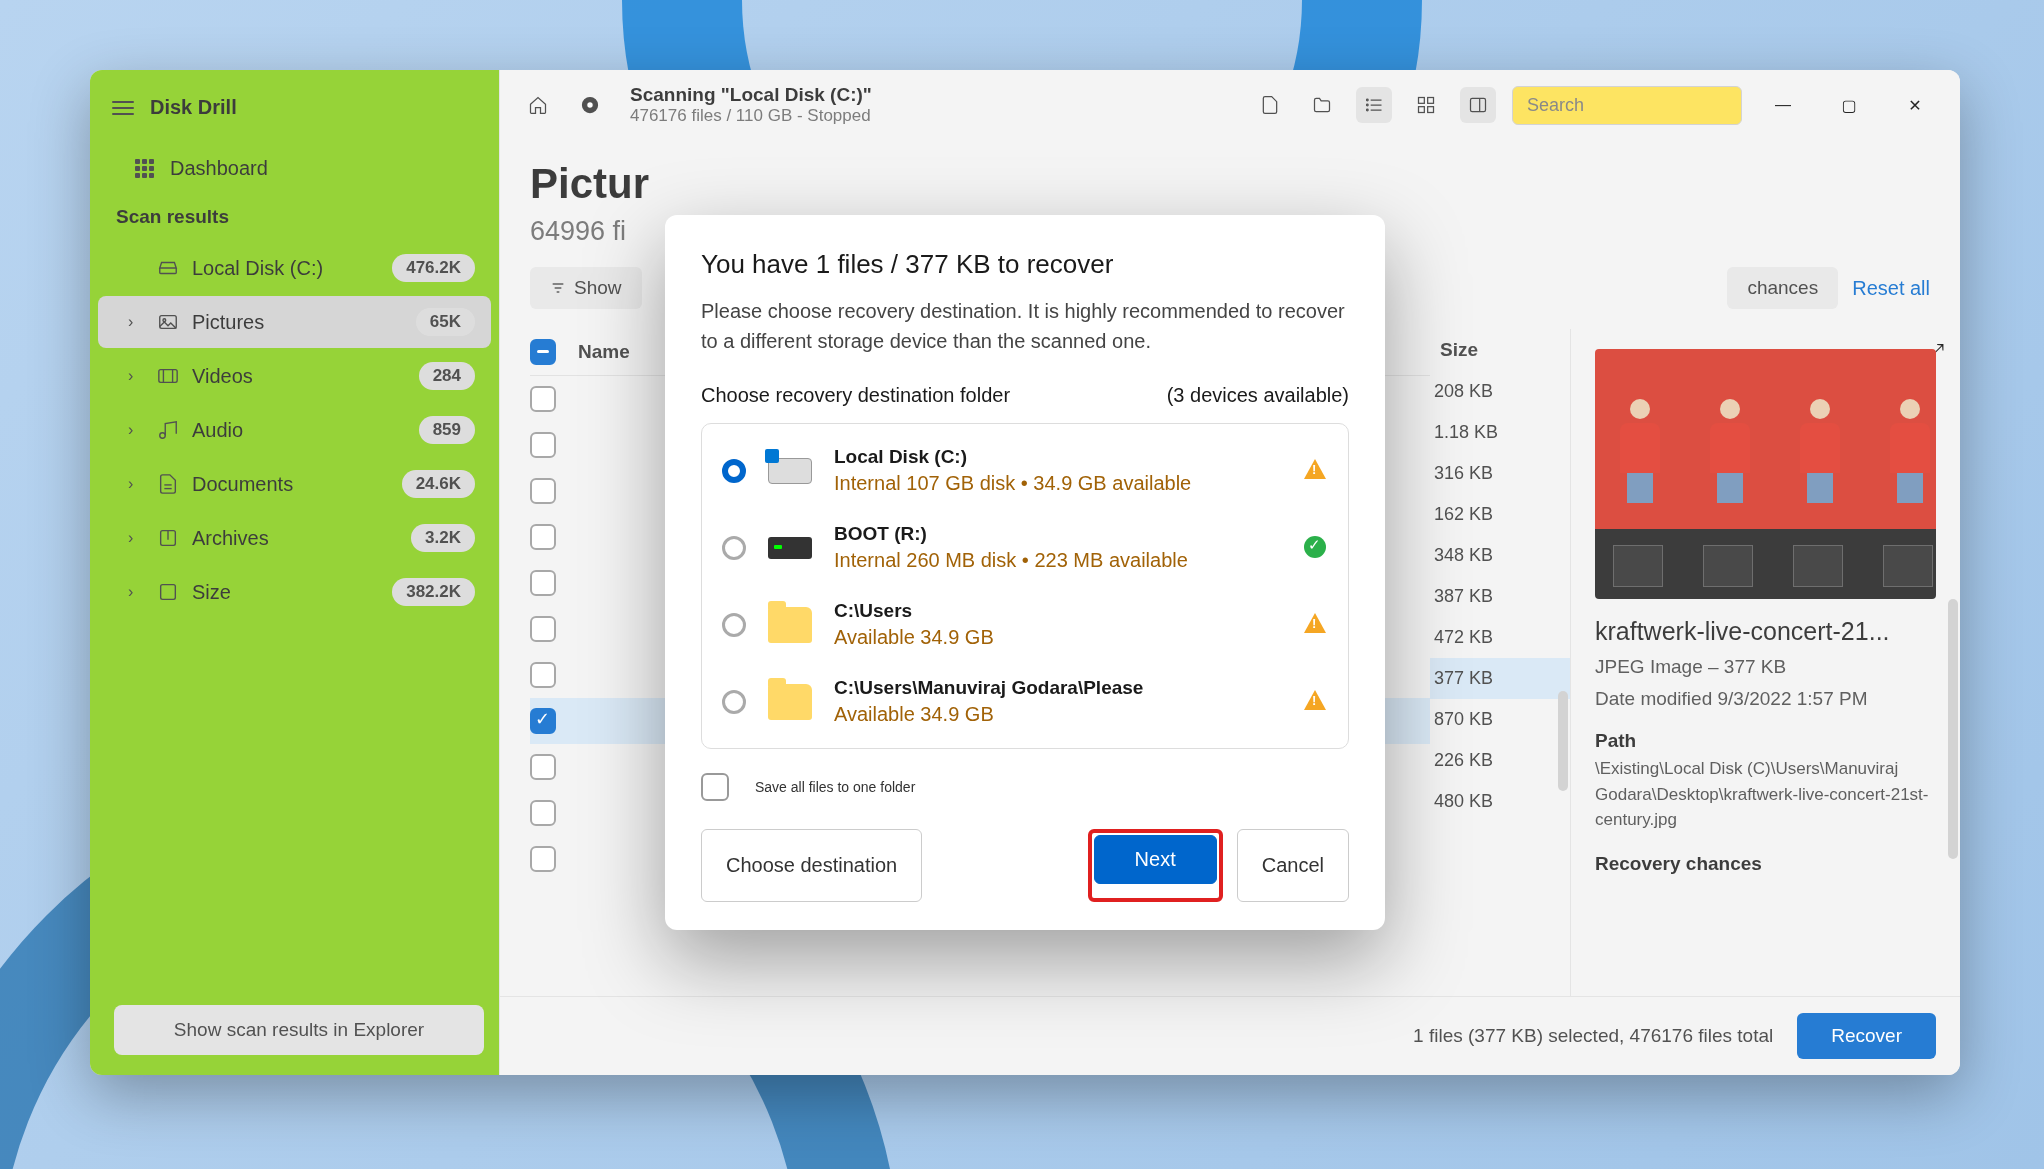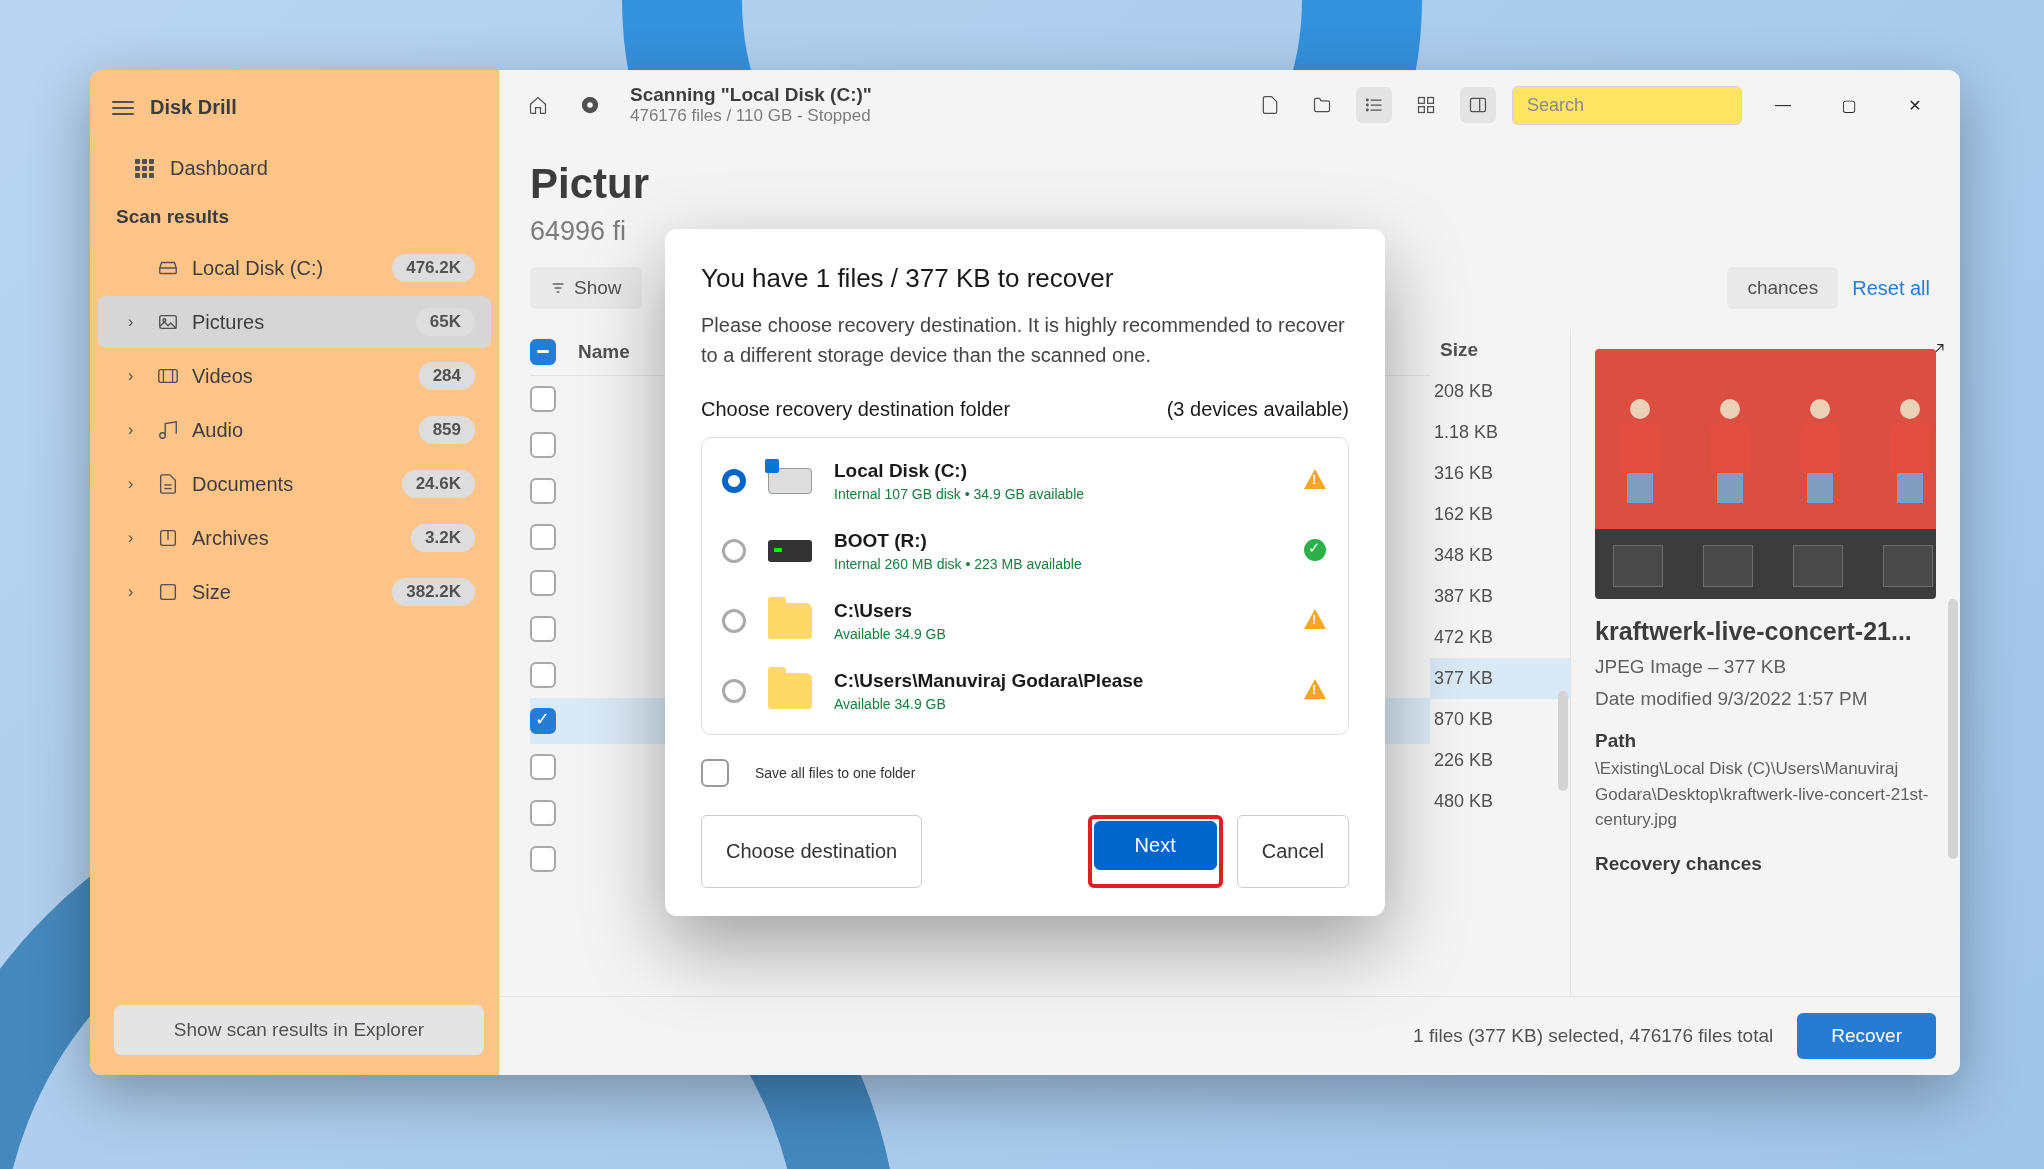--- a/index.html
+++ b/index.html
@@ -1,20 +1,20 @@
 <!DOCTYPE html>
 <html><head>
 <meta charset="utf-8">
 <style>
 *{margin:0;padding:0;box-sizing:border-box;font-family:"Segoe UI",-apple-system,sans-serif}
 body{background:linear-gradient(135deg,#b8d4f0 0%,#a0c4e8 100%);width:2044px;height:1169px;overflow:hidden;position:relative}
 .bg-swirl{position:absolute;width:800px;height:800px;border:120px solid #0078d4;border-radius:50%;top:-400px;left:50%;transform:translateX(-50%);opacity:.7}
 .bg-swirl2{position:absolute;width:1000px;height:1000px;border:100px solid #005a9e;border-radius:50%;bottom:-600px;left:-100px;opacity:.6}
 .window{position:absolute;left:90px;top:70px;width:1870px;height:1005px;background:#f3f3f3;border-radius:12px;box-shadow:0 20px 60px rgba(0,0,0,.3);display:flex;overflow:hidden}
-.sidebar{width:410px;background:#fdba74;padding:20px 0;border-right:1px solid #e0e0e0}
+.sidebar{width:410px;background:#84cc16;padding:20px 0;border-right:1px solid #e0e0e0}
 .app-title{display:flex;align-items:center;gap:16px;padding:6px 22px 24px}
 .hamburger{width:22px;display:flex;flex-direction:column;gap:4px;cursor:pointer}
 .hamburger span{height:2px;background:#333;border-radius:1px}
 .app-name{font-size:20px;font-weight:600;color:#1a1a1a}
 .dashboard-item{display:flex;align-items:center;gap:16px;padding:14px 22px 14px 45px;font-size:20px;color:#1a1a1a;cursor:pointer}
 .grid-icon{display:grid;grid-template-columns:repeat(3,5px);gap:2px}
 .grid-icon span{width:5px;height:5px;background:#333;border-radius:1px}
 .section-label{padding:12px 26px;font-size:19px;font-weight:600;color:#1a1a1a}
 .tree-item{display:flex;align-items:center;padding:12px 16px 12px 30px;font-size:20px;color:#1a1a1a;cursor:pointer;border-radius:8px;margin:2px 8px}
 .tree-item.active{background:#cfcfcf}
@@ -57,21 +57,21 @@
 .file-row.selected{background:#d4e6f5}
 .size-cell{width:120px;color:#333;padding-left:4px}
 .preview-pane{width:390px;padding:20px 24px;border-left:1px solid #e0e0e0;position:relative}
 .expand-icon{position:absolute;top:10px;right:16px;cursor:pointer;font-size:22px}
 .preview-img{width:100%;height:250px;background:linear-gradient(180deg,#d63020 0%,#d63020 72%,#1a1a1a 72%);border-radius:4px;position:relative;overflow:hidden}
 .band-fig{position:absolute;top:50px;width:50px;height:100px}
 .band-fig .head{width:20px;height:20px;background:#e8c9a8;border-radius:50%;margin:0 auto 4px}
 .band-fig .body{width:40px;height:50px;background:#e03020;border-radius:8px 8px 0 0;margin:0 auto}
 .band-fig .legs{width:26px;height:30px;background:#6a8db5;margin:0 auto}
 .podium{position:absolute;bottom:12px;width:50px;height:42px;background:#2a2a2a;border:1px solid #555}
-.preview-title{font-size:25px;font-weight:700;margin-top:18px;color:#1a1a1a;white-space:nowrap;overflow:hidden;text-overflow:ellipsis}
+.preview-title{font-size:25px;font-weight:400;margin-top:18px;color:#1a1a1a;white-space:nowrap;overflow:hidden;text-overflow:ellipsis}
 .preview-meta{font-size:19px;color:#444;margin-top:10px}
 .preview-label{font-size:19px;font-weight:600;margin-top:20px;color:#1a1a1a}
 .preview-text{font-size:17px;color:#444;margin-top:4px;line-height:1.5}
 .footer{display:flex;align-items:center;justify-content:flex-end;padding:16px 24px;gap:24px;border-top:1px solid #e0e0e0;font-size:19px;color:#333}
 .recover-btn{padding:12px 34px;background:#0066cc;color:#fff;border:none;border-radius:6px;font-size:19px;cursor:pointer}
 .overlay{position:absolute;inset:0;background:rgba(255,255,255,.15);display:flex;align-items:center;justify-content:center}
 .dialog{width:720px;background:#fff;border-radius:12px;padding:34px 36px 28px;box-shadow:0 30px 80px rgba(0,0,0,.35)}
 .dialog-title{font-size:26px;font-weight:400;color:#1a1a1a;margin-bottom:16px}
 .dialog-text{font-size:20px;color:#444;line-height:1.5;margin-bottom:28px}
 .dest-header{display:flex;justify-content:space-between;font-size:20px;color:#1a1a1a;margin-bottom:16px}
@@ -81,21 +81,21 @@
 .radio.selected{border:6px solid #0066cc}
 .dest-icon{width:48px;height:40px;display:flex;align-items:center;justify-content:center;flex-shrink:0}
 .disk-icon{width:44px;height:26px;background:#ddd;border:1px solid #999;border-radius:4px;position:relative}
 .disk-icon::before{content:"";position:absolute;width:14px;height:14px;background:#0078d4;left:-4px;top:-10px;border-radius:2px}
 .disk-dark{width:44px;height:22px;background:#333;border-radius:3px;position:relative}
 .disk-dark::after{content:"";position:absolute;width:8px;height:4px;background:#0f0;left:6px;top:8px;border-radius:1px}
 .folder-icon{width:44px;height:36px;background:#ffd968;border-radius:3px 6px 3px 3px;position:relative}
 .folder-icon::before{content:"";position:absolute;width:18px;height:8px;background:#ffd968;top:-6px;left:0;border-radius:3px 3px 0 0}
 .dest-info{flex:1}
 .dest-name{font-size:19px;font-weight:600;color:#1a1a1a}
-.dest-detail{font-size:14px;color:#15803d;margin-top:4px}
+.dest-detail{font-size:20px;color:#a16207;margin-top:4px}
 .status-icon{width:24px;height:24px;flex-shrink:0}
 .warn-tri{width:0;height:0;border-left:11px solid transparent;border-right:11px solid transparent;border-bottom:20px solid #f5a623;position:relative}
 .warn-tri::after{content:"!";position:absolute;color:#fff;left:-3px;top:3px;font-size:13px;font-weight:bold}
 .ok-circ{width:22px;height:22px;background:#2bb04a;border-radius:50%;position:relative}
 .ok-circ::after{content:"✓";position:absolute;color:#fff;left:4px;top:0;font-size:15px}
 .save-option{display:flex;align-items:center;gap:26px;font-size:14px;color:#333;margin-bottom:28px}
 .square-check{width:28px;height:28px;border:2px solid #999;border-radius:6px}
 .dialog-buttons{display:flex;gap:14px}
 .dlg-btn{padding:24px 24px;border:1px solid #ccc;background:#fff;border-radius:6px;font-size:20px;cursor:pointer;color:#333}
 .dlg-btn.primary{background:#0066cc;color:#fff;border-color:#0066cc;padding:12px 40px}

